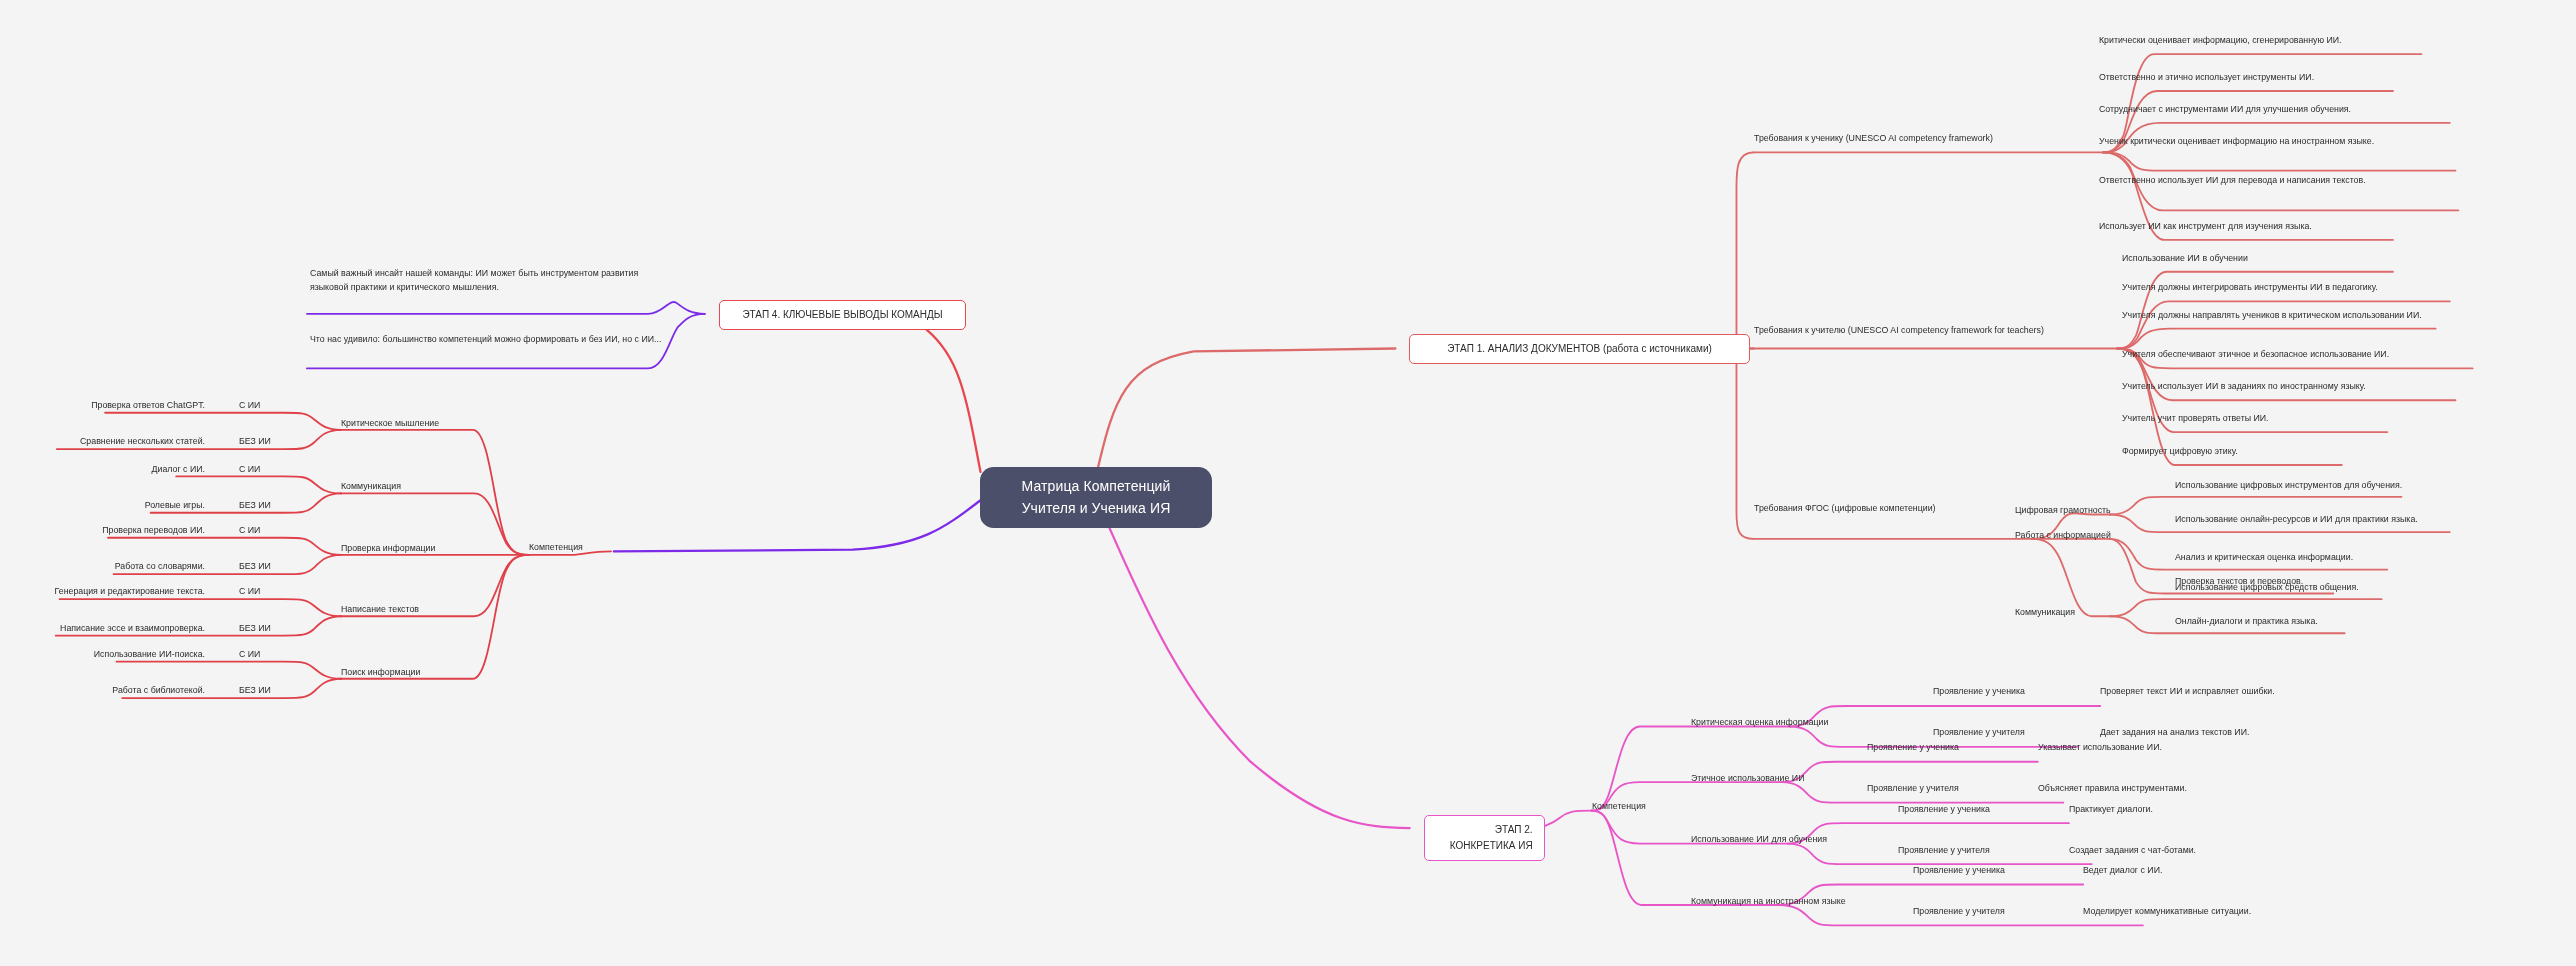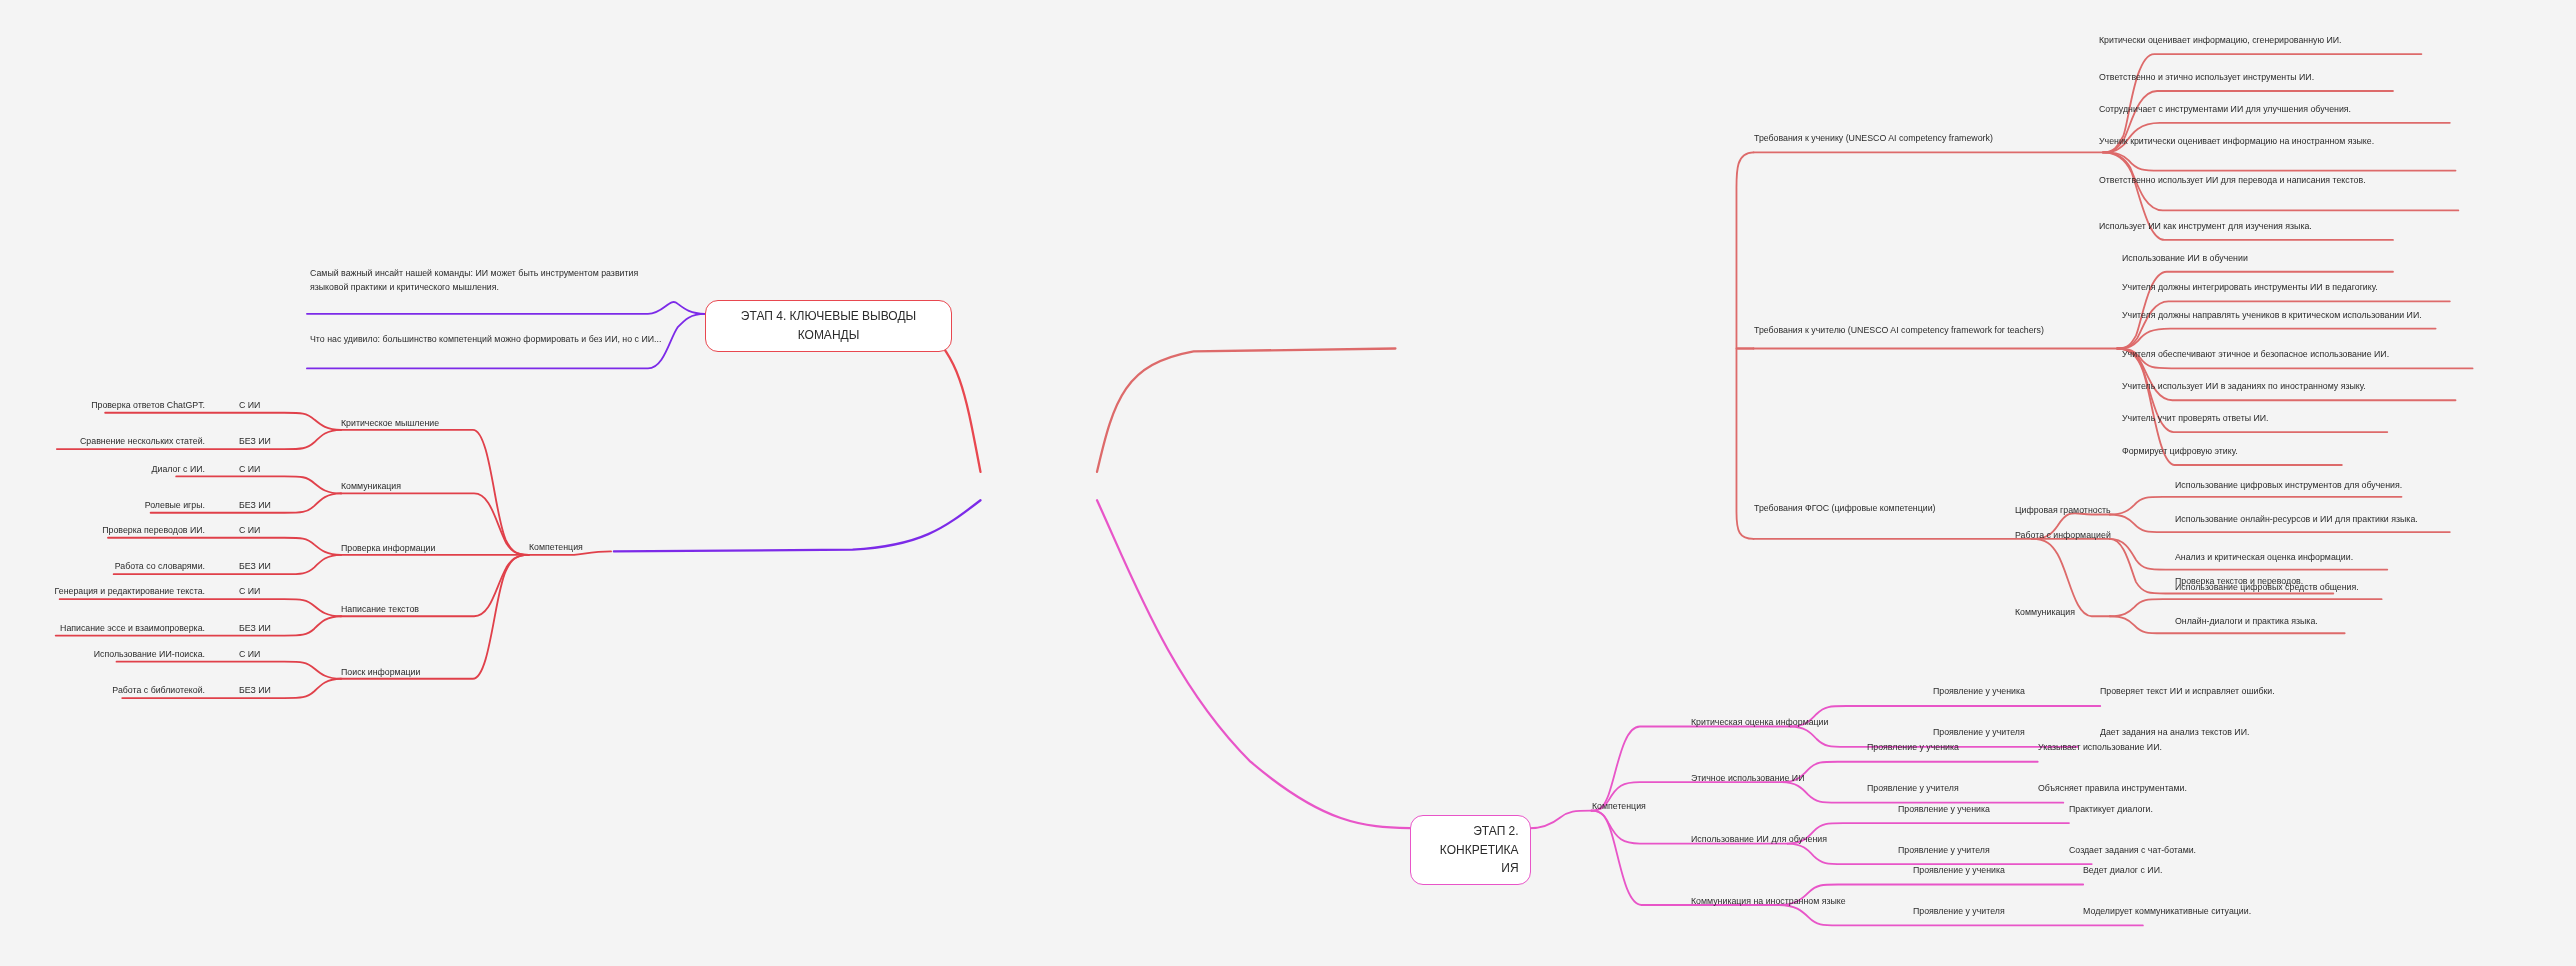--- a/index.html
+++ b/index.html
@@ -41,25 +41,26 @@
     border-radius: 13.6px;
     font-size: 14px;
     padding: 9px 15px;
     letter-spacing: 0.1px;
     text-align: center;
   }
   
   .node.stage {
     background: #ffffff;
     border: 1.7px solid #e05c5c;
-    border-radius: 13px;
-    font-size: 12px;
+    border-radius: 5px;
+    font-size: 10px;
     padding: 6.3px 11.4px;
     text-align: center;
     color: #2b2b2b;
+    margin-left: 14px;
   }
   .node.stage.violet { border-color: #7c2ae8; }
   .node.stage.magenta { border-color: #e855c8; }
   .node.stage.red2 { border-color: #e8474f; }
 
   
   .node.txt {
     font-size: 9.4px;
     color: #2b2b2b;
     background: transparent;
@@ -164,21 +165,23 @@
 
       <path d="M600,1194 C575,1194 565,1186 553,1176 C540,1164 530,1164 500,1164 L205,1164" stroke="#e0404a"></path>
       <path d="M600,1194 C575,1194 565,1204 553,1216 C540,1228 530,1228 500,1228 L215,1228" stroke="#e0404a"></path>
 
       <path d="M1240,552 C1215,552 1205,544 1192,534 C1178,522 1168,552 1140,552 L540,552" stroke="#7c2ae8"></path>
       <path d="M1240,552 C1215,552 1205,562 1192,576 C1178,596 1168,648 1140,648 L540,648" stroke="#7c2ae8"></path>
 
     </g>
   </svg>
 
-
+  <div class="node root" style="left:980px; top:467px; width:232px;">Матрица Компетенций Учителя и Ученика ИЯ</div>
+
+  <div class="node stage" style="left:1395px; top:334px; width:341px;">ЭТАП 1. АНАЛИЗ ДОКУМЕНТОВ (работа с источниками)</div>
 
   <div class="node stage magenta" style="left:1410px; top:815px; width:121px;text-align:right;">ЭТАП 2. КОНКРЕТИКА ИЯ</div>
 
 
   <div class="node stage red2" style="left:705px; top:300px; width:247px;">ЭТАП 4. КЛЮЧЕВЫЕ ВЫВОДЫ КОМАНДЫ</div>
 
   <div class="node txt sm" style="left:1754px; top:132px; width:352px;">Требования к ученику (UNESCO AI competency framework)</div>
 
   <div class="node txt sm" style="left:2099px; top:34px; width:341px;">Критически оценивает информацию, сгенерированную ИИ.</div>
   <div class="node txt sm" style="left:2099px; top:71px; width:341px;">Ответственно и этично использует инструменты ИИ.</div>

